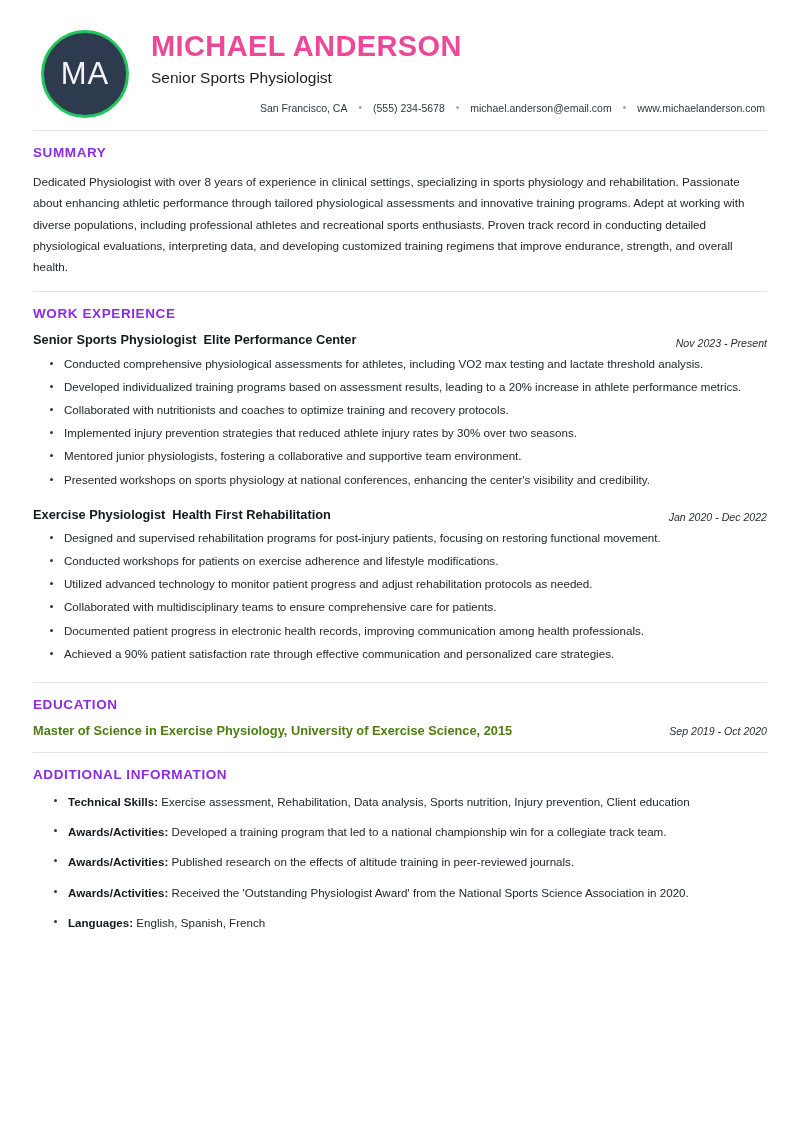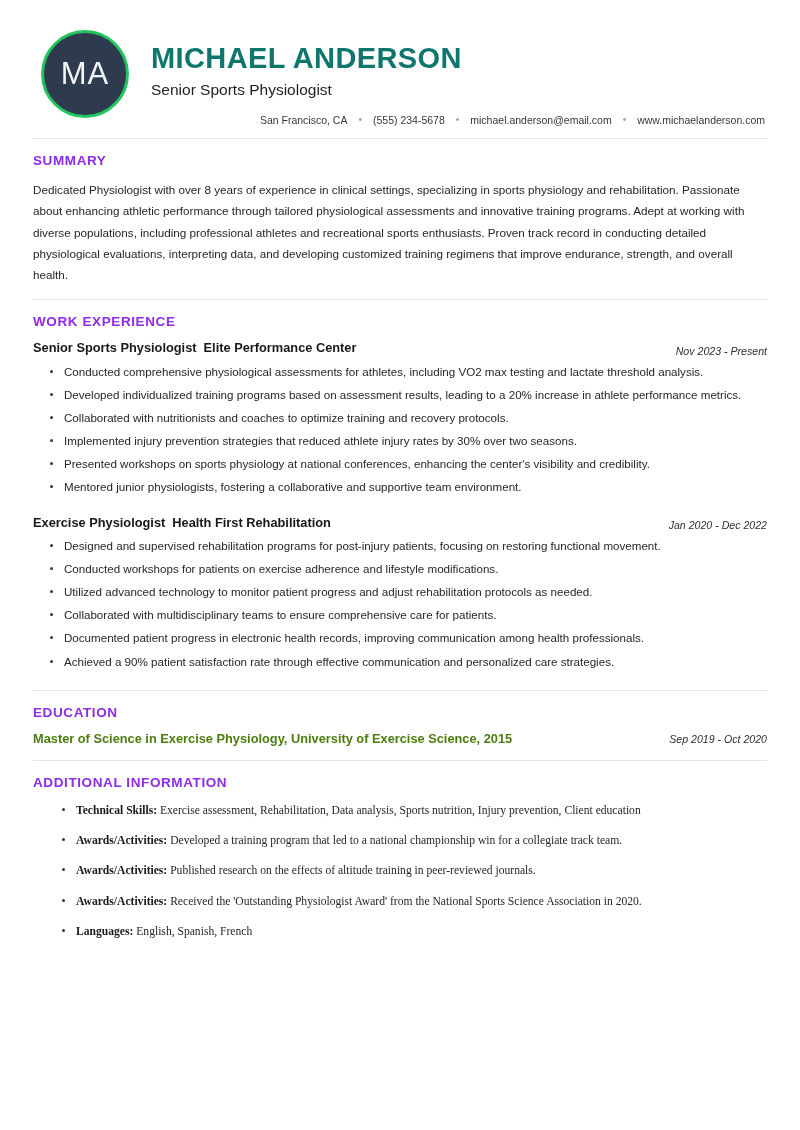--- a/index.html
+++ b/index.html
@@ -54,24 +54,24 @@
     box-sizing: border-box;
   }
   .header-text {
     flex: 1;
     padding-left: 14px;
     padding-top: 4px;
   }
   .full-name {
     font-size: 29px;
     font-weight: 700;
-    color: #0f766e;
+    color: #ec4899;
     letter-spacing: 0.4px;
     line-height: 1.15;
-    margin: 16px 0 6px 0;
+    margin: 4px 0 6px 0;
   }
   .job-title {
     font-size: 15.5px;
     font-weight: 400;
     color: #1f1f1f;
     margin: 0 0 14px 0;
     line-height: 1.2;
   }
   .contact-row {
     display: flex;
@@ -170,23 +170,22 @@
   }
   .edu-title {
     font-size: 12.8px;
     font-weight: 700;
     color: #4d7c0f;
   }
 
   
   ul.info-list {
     list-style: none;
-    margin: 12px;
+    margin: 4px;
     padding: 0 0 0 17px;
-    font-family: Liberation Serif, serif;
   }
   ul.info-list li {
     position: relative;
     font-size: 11.6px;
     line-height: 1.5;
     color: #24262a;
     padding-left: 14px;
     margin-bottom: 13px;
   }
   ul.info-list li:before {
@@ -246,22 +245,22 @@
         <div class="entry-heading">
           <span>Senior Sports Physiologist</span><span class="company">Elite Performance Center</span>
         </div>
         <div class="entry-date">Nov 2023 - Present</div>
       </div>
       <ul class="bullets">
         <li>Conducted comprehensive physiological assessments for athletes, including VO2 max testing and lactate threshold analysis.</li>
         <li>Developed individualized training programs based on assessment results, leading to a 20% increase in athlete performance metrics.</li>
         <li>Collaborated with nutritionists and coaches to optimize training and recovery protocols.</li>
         <li>Implemented injury prevention strategies that reduced athlete injury rates by 30% over two seasons.</li>
+        <li>Mentored junior physiologists, fostering a collaborative and supportive team environment.</li>
         <li>Presented workshops on sports physiology at national conferences, enhancing the center's visibility and credibility.</li>
-        <li>Mentored junior physiologists, fostering a collaborative and supportive team environment.</li>
       </ul>
     </div>
 
     <div class="entry-gap"></div>
 
     <div class="entry">
       <div class="entry-head">
         <div class="entry-heading">
           <span>Exercise Physiologist</span><span class="company">Health First Rehabilitation</span>
         </div>

